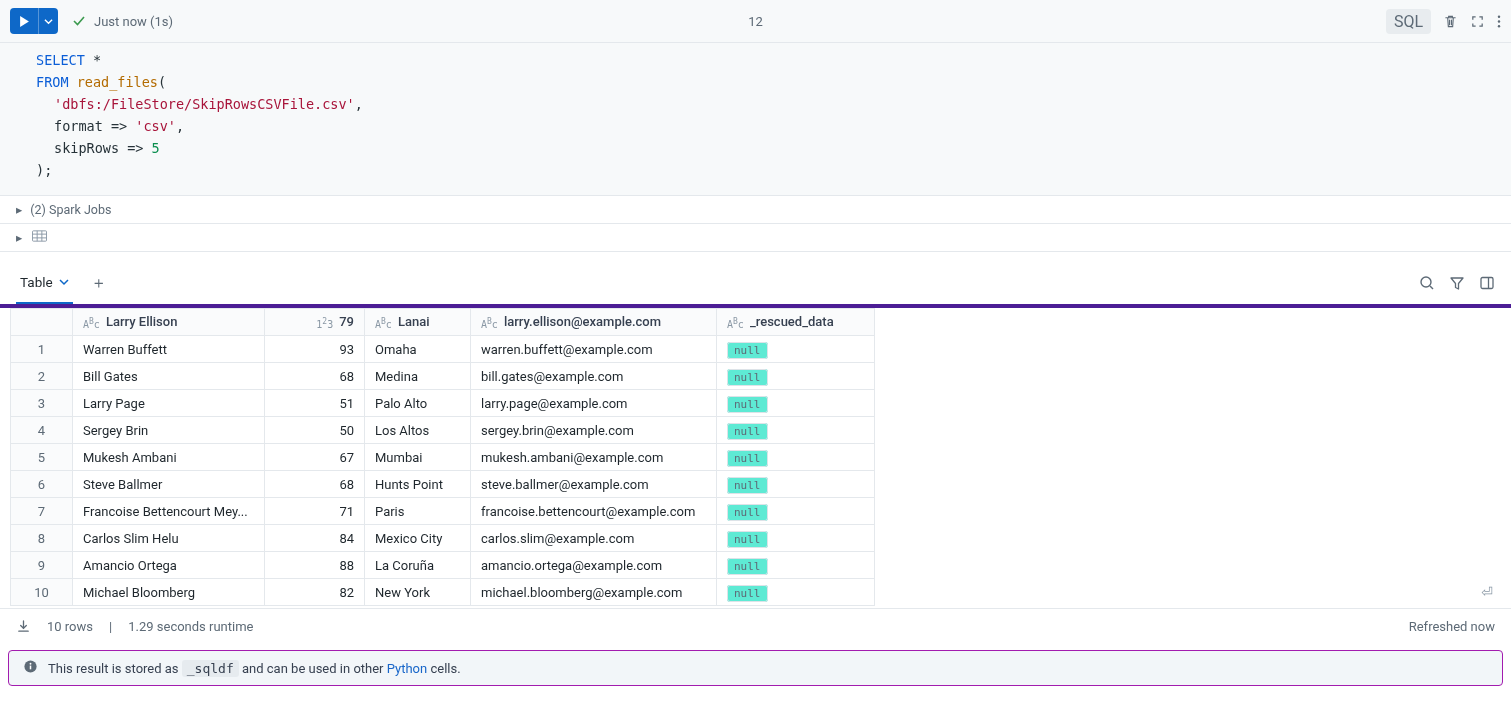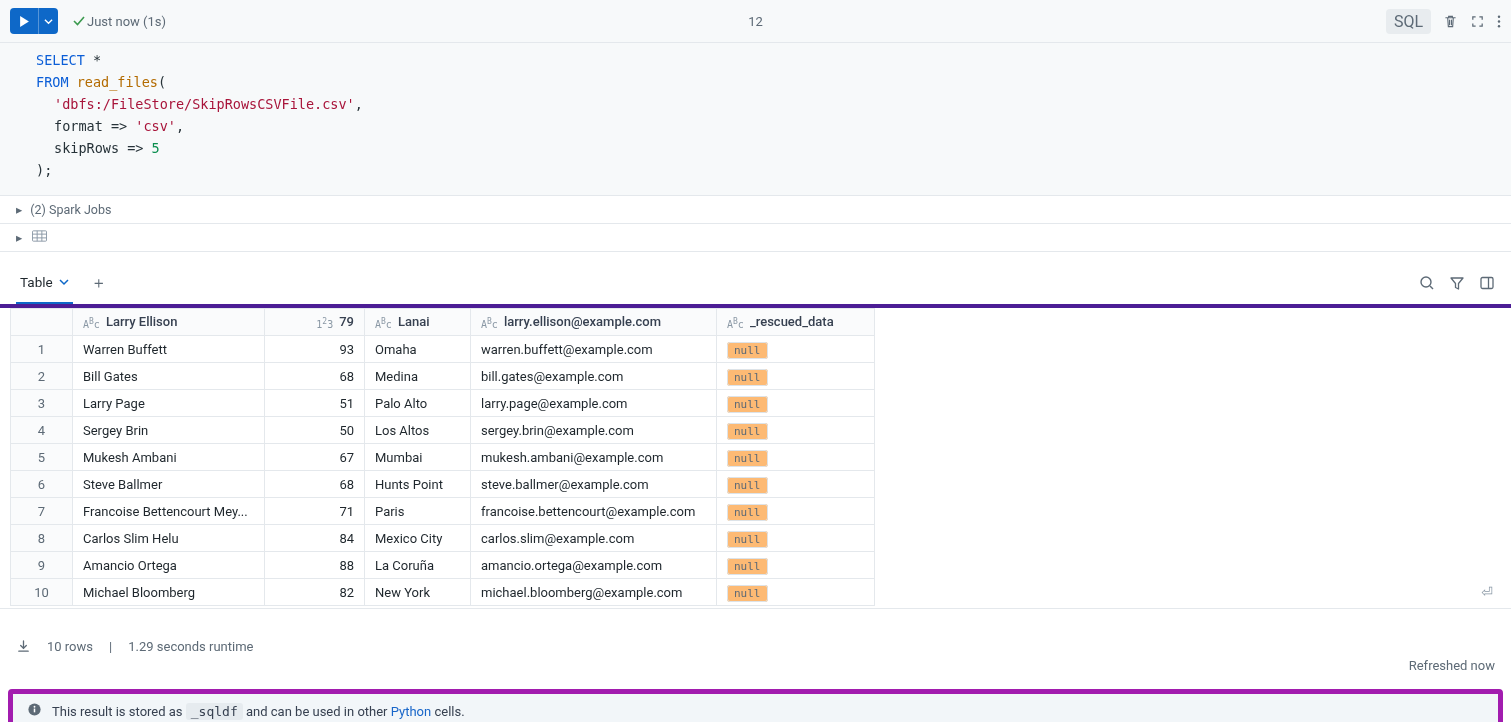--- a/index.html
+++ b/index.html
@@ -1,21 +1,21 @@
 <!DOCTYPE html>
 <html><head>
 <meta charset="utf-8">
 <style>
 * { box-sizing: border-box; margin: 0; padding: 0; }
 body { font-family: -apple-system, BlinkMacSystemFont, "Segoe UI", Roboto, sans-serif; font-size: 13px; color: #1f272d; background: #fff; width: 1511px; }
 .toolbar { display: flex; align-items: center; padding: 8px 10px; background: #f7f9fa; border-bottom: 1px solid #e4e8ec; position: relative; }
 .run-btn { display: flex; align-items: center; background: #0e68c8; border-radius: 4px; height: 26px; }
 .run-play { width: 28px; display:flex; align-items:center; justify-content:center; color:#fff; }
 .run-caret { width: 20px; display:flex; align-items:center; justify-content:center; color:#fff; border-left:1px solid rgba(255,255,255,.3); height:100%; }
-.status { display:flex; align-items:center; gap:1px; margin-left:14px; color:#5d6a76;text-align:right; }
+.status { display:flex; align-items:center; gap:8px; margin-left:14px; color:#5d6a76;text-align:right; }
 .status svg { color:#3c9a4f; }
 .cell-num { position:absolute; left:50%; transform:translateX(-50%); color:#5d6a76; }
 .toolbar-right { margin-left:auto; display:flex; align-items:center; gap:12px; color:#5d6a76; }
 .lang-chip { background:#e8ecef; padding:3px 8px; border-radius:4px; font-size:16px; }
 .icon-btn { cursor:pointer; display:flex; align-items:center; }
 .code-area { padding: 6px 36px 14px 36px; font-family: ui-monospace, Menlo, Consolas, monospace; font-size:13.5px; line-height:22px; background:#f7f9fa; }
 .tok-magic { color:#0b8f4f; }
 .tok-kw { color:#0b5ed7; }
 .tok-fn { color:#b36b00; }
 .tok-str { color:#a8143a; }
@@ -27,30 +27,30 @@
 .tab-bar { display:flex; align-items:center; padding:0 16px; gap:18px; border-bottom:4px solid #4c1d95; margin-top:10px; }
 .tab { display:flex; align-items:center; gap:6px; padding:12px 4px; color:#1f272d; border-bottom:2px solid #0e68c8; font-size:13.5px; }
 .tab-plus { color:#5d6a76; font-size:16px; cursor:pointer; }
 .tab-right { margin-left:auto; display:flex; gap:14px; color:#5d6a76; padding:10px 0; }
 .grid { border-collapse:collapse; font-size:13px; }
 .grid th, .grid td { border:1px solid #e4e8ec; padding:5px 10px; text-align:left; height:27px; }
 .grid th { background:#fafbfc; font-weight:500; color:#374151; }
 .grid .rownum { text-align:center; color:#5d6a76; width:62px; background:#fafbfc; }
 .col-icon { font-family: ui-monospace, monospace; font-size:10px; color:#8a98a5; margin-right:6px; vertical-align:middle; }
 .col-icon sup { font-size:8px; }
-.pill-null { font-family: ui-monospace, monospace; font-size:11px; background:#fdba74; border:1px solid #dde3e8; border-radius:3px; padding:1px 6px; color:#5d6a76; }
+.pill-null { font-family: ui-monospace, monospace; font-size:11px; background:#5eead4; border:1px solid #dde3e8; border-radius:3px; padding:1px 6px; color:#5d6a76; }
 .w-name { width:192px; }
 .w-age { width:100px; text-align:right !important; }
 .grid td.age { text-align:right; }
 .w-city { width:106px; }
 .w-email { width:246px; }
 .w-resc { width:158px; }
 .footer-row { display:flex; align-items:center; padding:10px 16px; gap:16px; border-top:1px solid #e4e8ec; color:#5d6a76; font-size:13px; margin-top:2px; }
-.footer-right { margin-left:auto; display:flex; align-items:center; gap:14px;margin-top:39px; }
-.info-bar { display:flex; align-items:center; gap:10px; padding:8px 14px; background:#f2f6f9; border:5px solid #a21caf; border-radius:4px; margin:6px 8px 21px 8px; color:#374151; }
+.footer-right { margin-left:auto; display:flex; align-items:center; gap:14px; }
+.info-bar { display:flex; align-items:center; gap:10px; padding:8px 14px; background:#f2f6f9; border:1px solid #a21caf; border-radius:4px; margin:6px 8px 21px 8px; color:#374151; }
 .info-bar .code { font-family: ui-monospace, monospace; background:#e6ebef; padding:1px 5px; border-radius:3px; }
 .info-bar a { color:#1866c9; text-decoration:none; }
 .table-wrap { padding-left:10px; position:relative; }
 .return-glyph { position:absolute; right:18px; bottom:6px; color:#8a98a5; font-size:14px; }
 </style>
 </head>
 <body>
 
 <div class="toolbar">
   <div class="run-btn">

